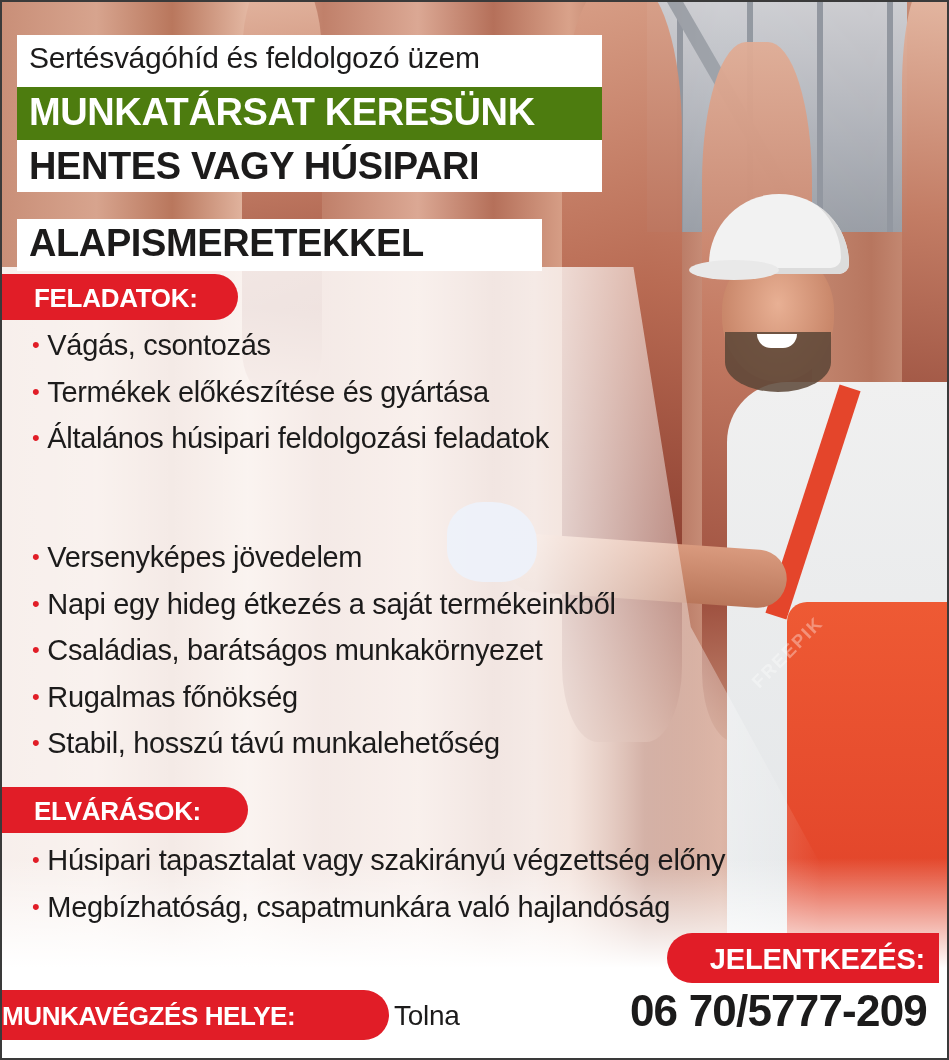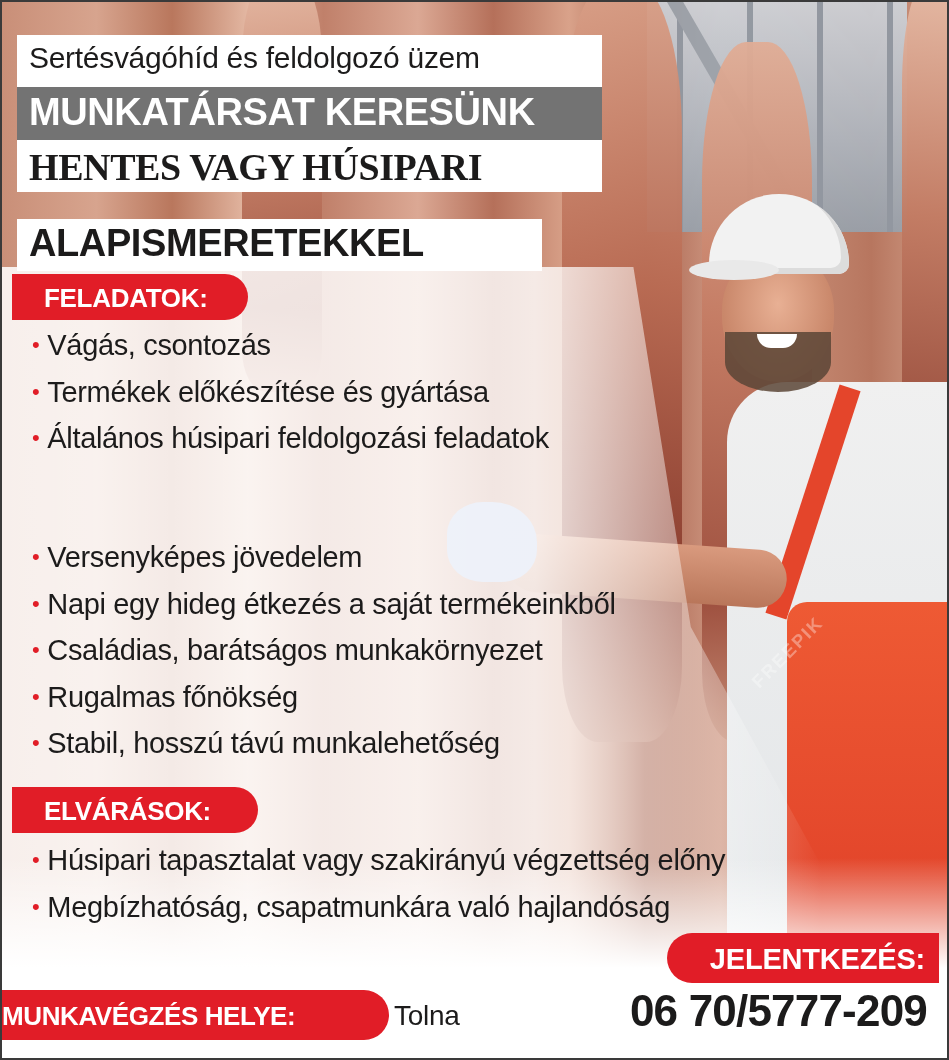--- a/index.html
+++ b/index.html
@@ -98,37 +98,37 @@
   }
 
   
   .hdr { position: absolute; left: 15px; top: 33px; }
   .hdr-sub {
     display: inline-block; background: #fff; height: 52px;
     padding: 6px 4px 0 12px; width: 585px;
     font-size: 30px; font-weight: 400; color: #1c1b1b; letter-spacing: -0.3px;
   }
   .hdr-red {
-    display: block; background: #737373; color: #fff; width: 585px; height: 53px;
+    display: block; background: #4d7c0f; color: #fff; width: 585px; height: 53px;
     font-size: 38px; font-weight: 700; padding: 4px 0 12px 12px; letter-spacing: -0.4px;
   }
   .hdr-l1 {
     display: block; background: #fff; width: 585px; height: 52px;
-    font-size: 38px; font-weight: 700; padding: 5px 0 0 12px; letter-spacing: -0.4px; font-family: Liberation Serif, serif;
+    font-size: 38px; font-weight: 700; padding: 5px 0 0 12px; letter-spacing: -0.4px;
   }
   .hdr-l2 {
     display: block; background: #fff; width: 525px; height: 52px;
     font-size: 38px; font-weight: 700; padding: 3px 0 0 12px; letter-spacing: -0.4px; margin-top: 27px;
   }
 
   
   .badge {
     position: absolute; left: 0; background: #e11d27; color: #fff;
     font-weight: 700; font-size: 26px; height: 46px; line-height: 48px;
-    padding: 0 22px 0 32px; border-radius: 0 23px 23px 0; letter-spacing: -0.3px; margin-left: 10px;
+    padding: 0 22px 0 32px; border-radius: 0 23px 23px 0; letter-spacing: -0.3px;
   }
   .badge.feladatok { top: 272px; width: 236px; }
   .badge.amit { top: 482px; width: 328px; }
   .badge.elvarasok { top: 785px; width: 246px; }
 
   .list { position: absolute; left: 30px; list-style: none; }
   .list li {
     font-size: 29px; line-height: 45.5px; color: #1c1b1b; white-space: nowrap; letter-spacing: -0.35px;
   }
   .list li .dot { color: #e11d27; font-size: 22px; margin-right: 8px; vertical-align: 3px; }

